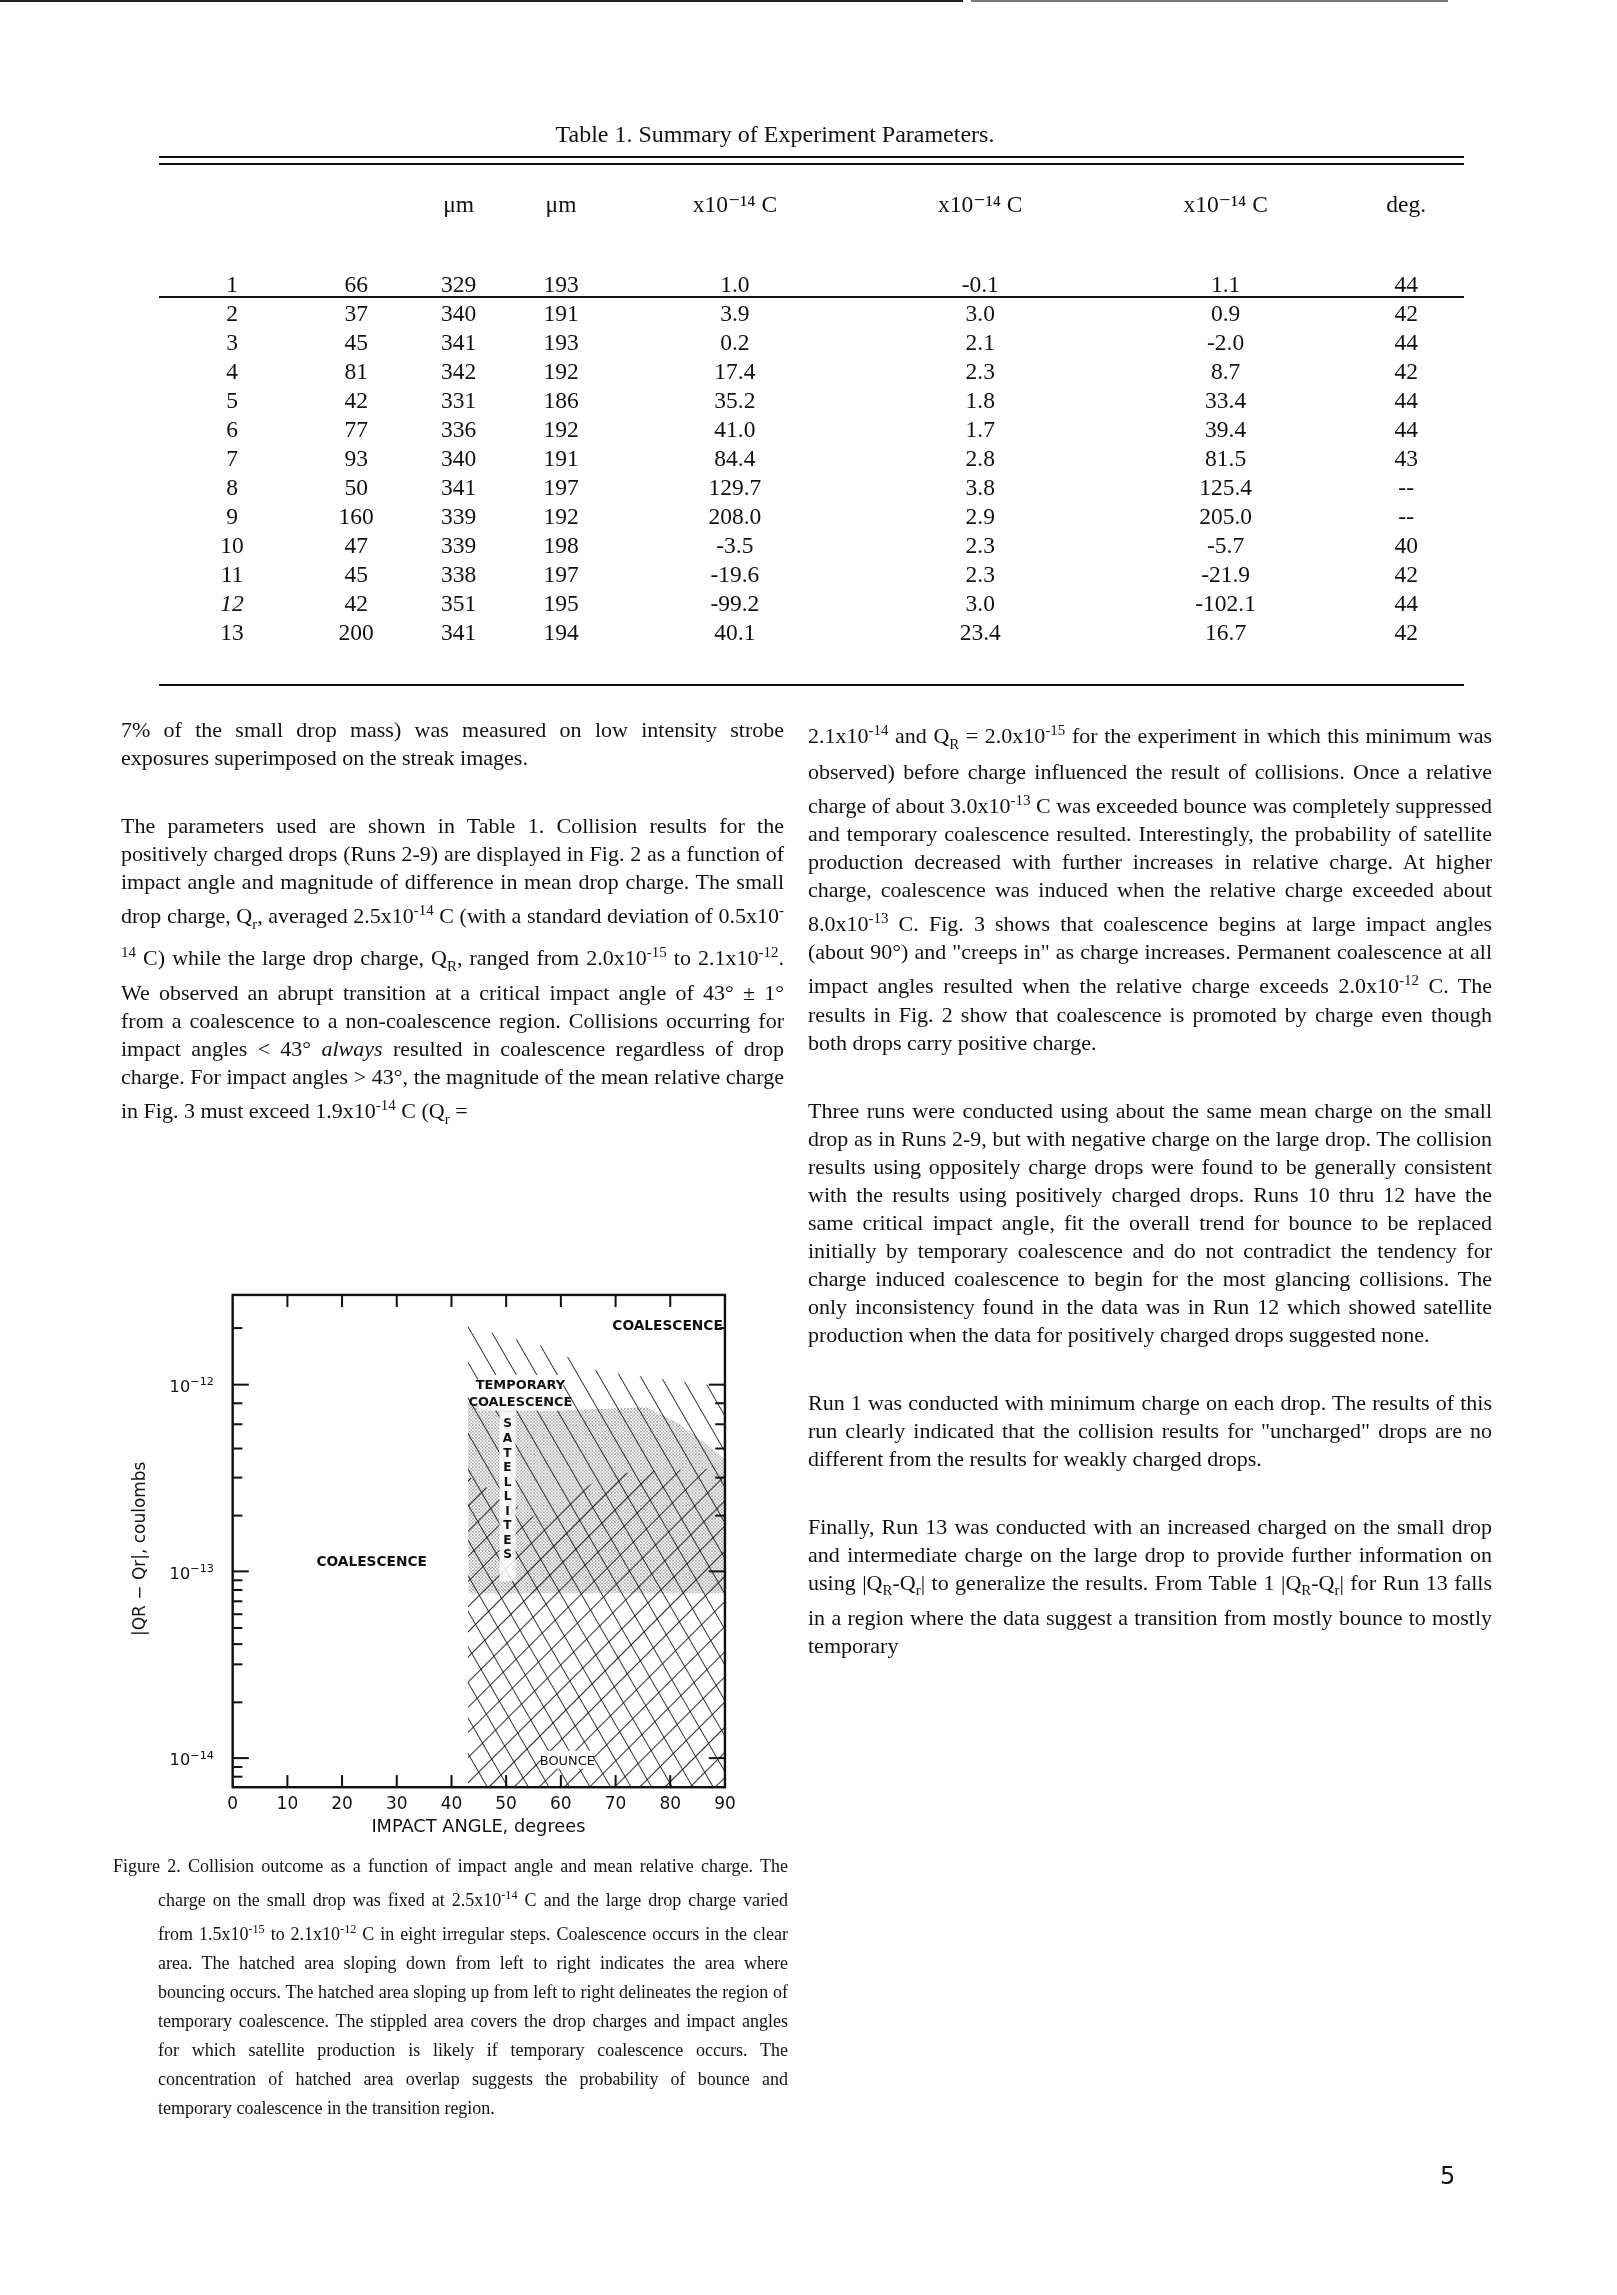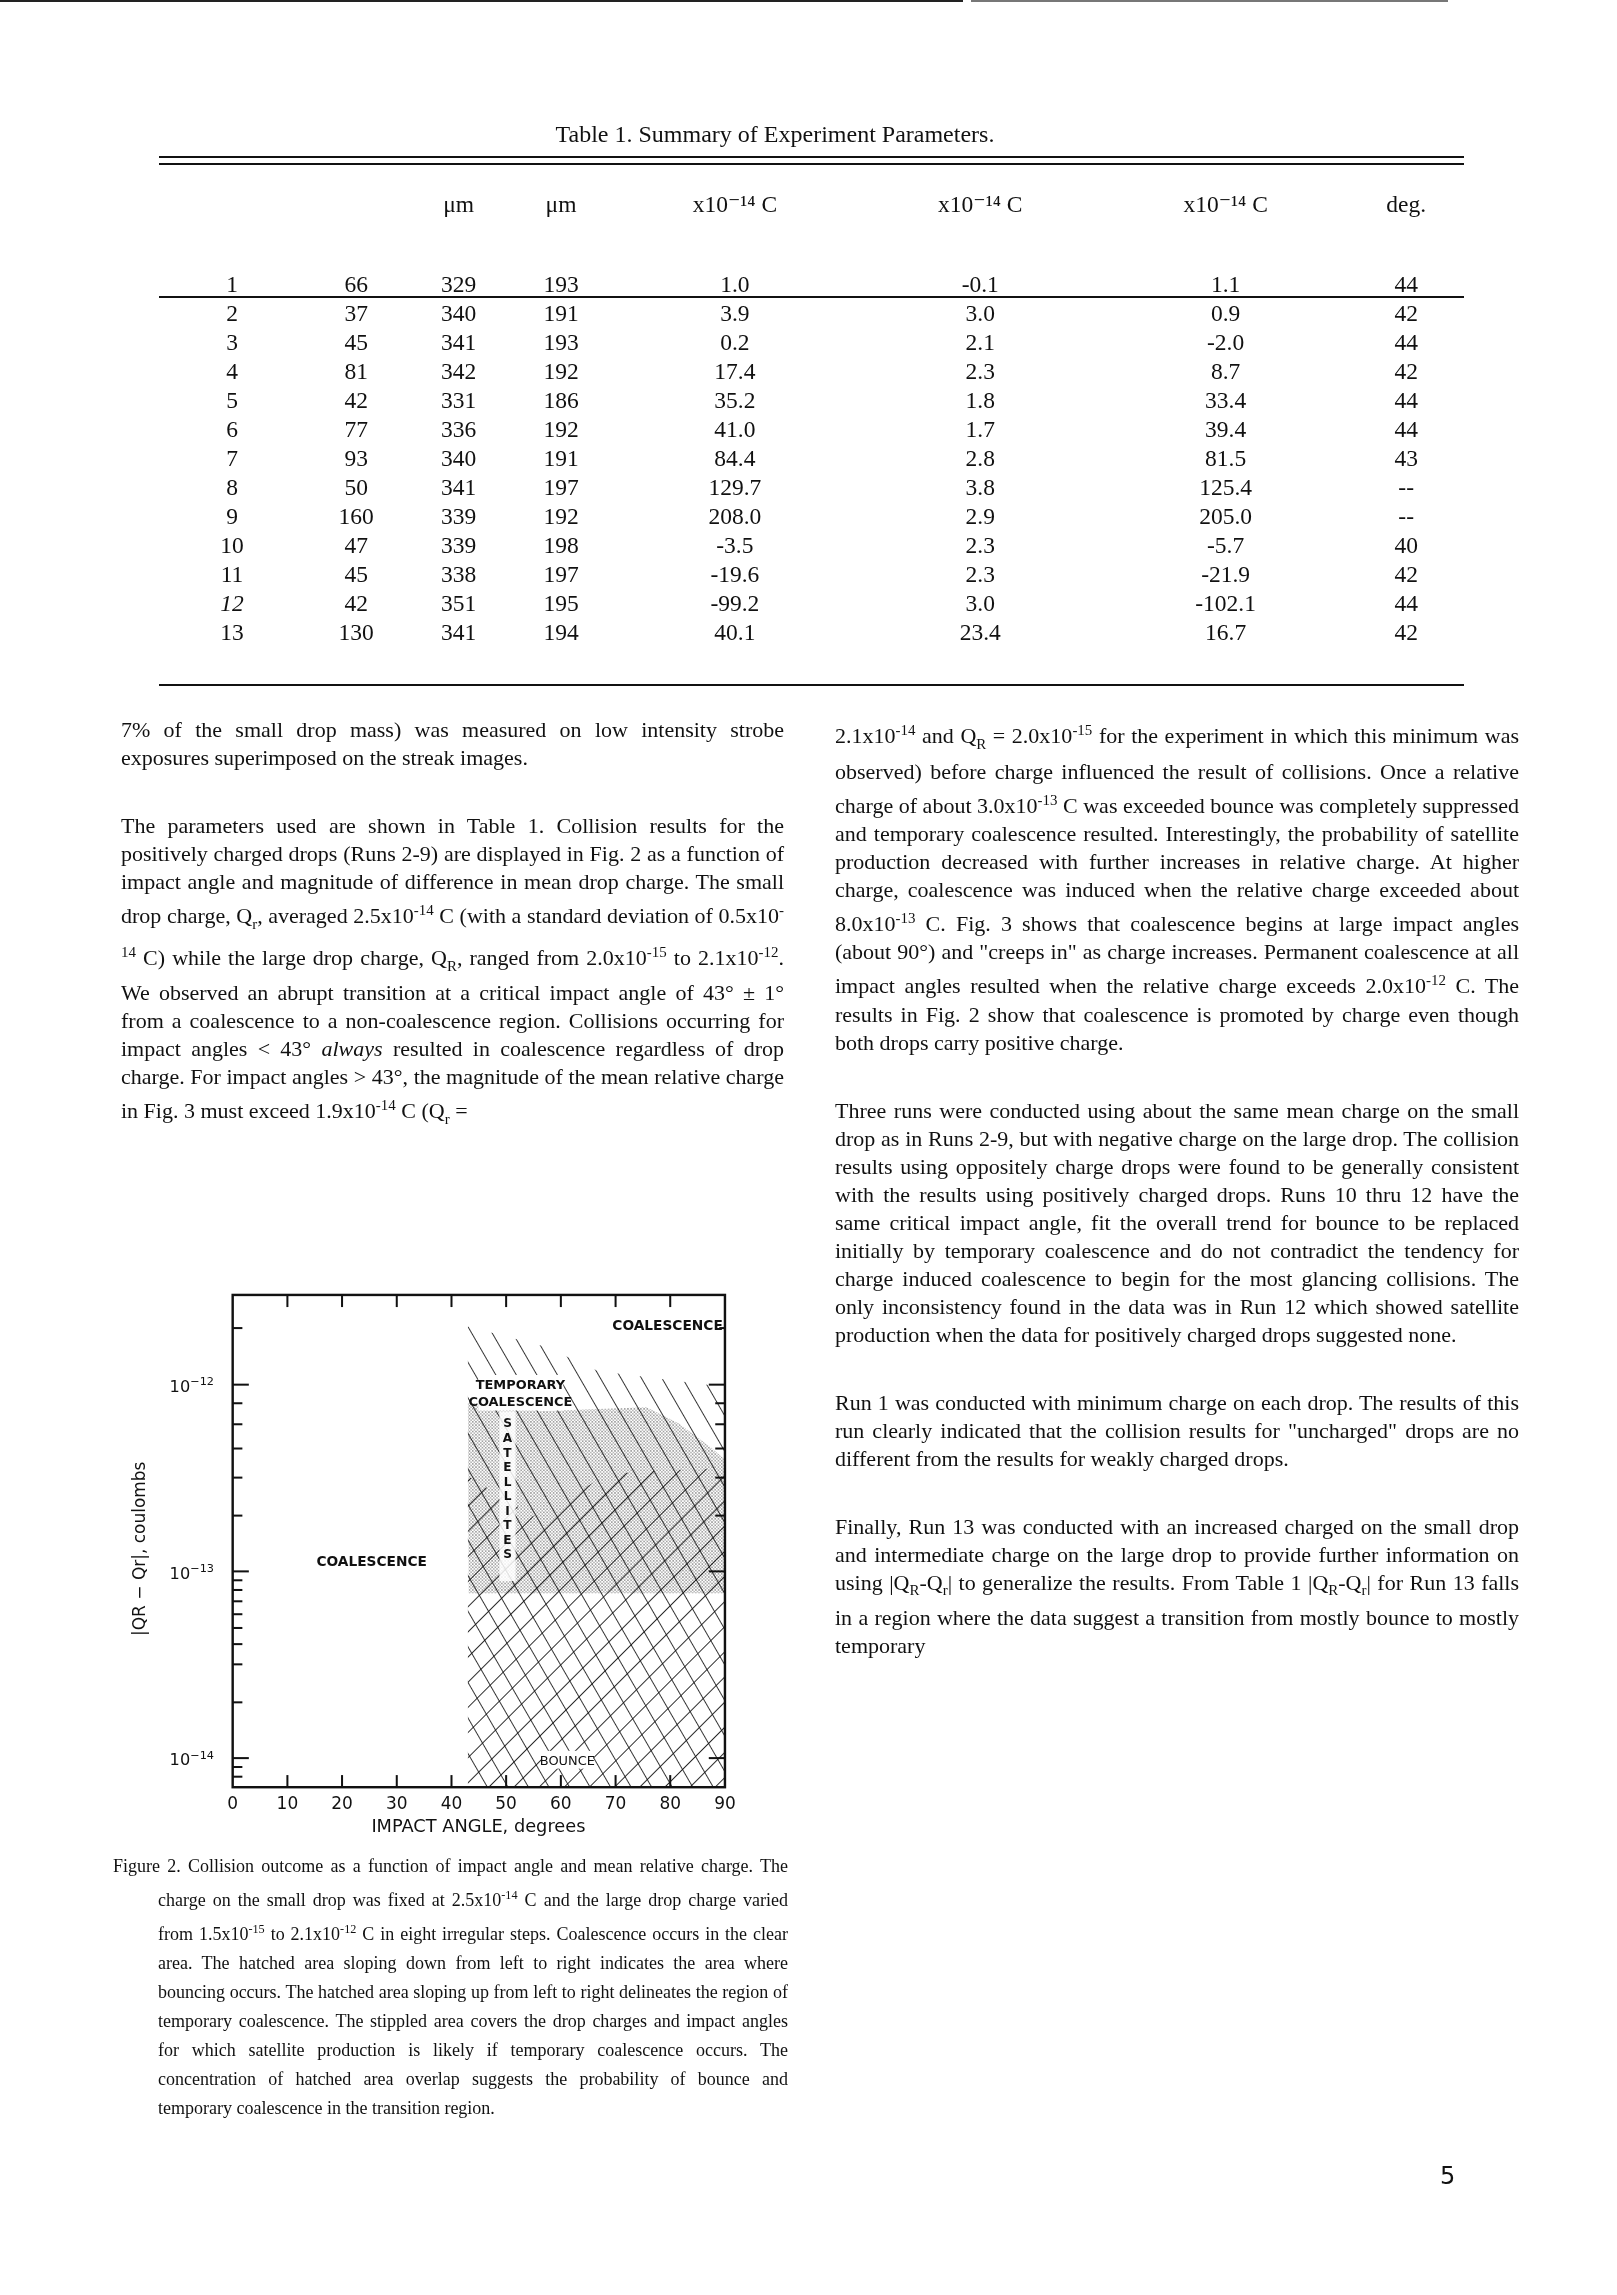--- a/index.html
+++ b/index.html
@@ -10,21 +10,21 @@
   .caption-title { position:absolute; top:121px; left:0; width:1550px; text-align:center; font-size:24px; }
   .rule { position:absolute; left:159px; width:1305px; background:#111; }
   table.params { position:absolute; left:159px; top:182px; width:1305px; border-collapse:collapse; font-size:23.5px; }
   table.params th { font-weight:normal; height:44px; padding:0; vertical-align:middle; }
   table.params td { height:29px; padding:0; text-align:center; vertical-align:middle; }
   table.params .c0 { width:146px; }
   sub, sup { font-size:68%; }
   .col { position:absolute; font-size:22px; line-height:28px; text-align:justify; }
   .col p { margin:0 0 40px 0; }
   .left { left:121px; width:663px; }
-  .right { left:835px; width:684px; }
+  .right { left:808px; width:684px; }
   .figwrap { position:absolute; left:113px; top:1282px; width:671px; height:582px; }
   .figcap { position:absolute; left:113px; top:1852px; width:675px; font-size:18px; line-height:29px; text-align:justify; }
   .figcap .hang { padding-left:45px; text-indent:-45px; display:block; }
   .pagenum { position:absolute; left:1440px; top:2162px; font-family:"DejaVu Sans",sans-serif; font-size:24px; }
   svg text { font-family:"DejaVu Sans","Liberation Sans",sans-serif; font-weight:bold; fill:#111; }
 </style>
 </head>
 <body>
 
 <div class="topline"></div>
@@ -168,21 +168,21 @@
         <td>42</td>
         <td>351</td>
         <td>195</td>
         <td>-99.2</td>
         <td>3.0</td>
         <td>-102.1</td>
         <td>44</td>
       </tr>
       <tr>
         <td style="text-align: center; width: 146px;">13</td>
-        <td>130</td>
+        <td>200</td>
         <td>341</td>
         <td>194</td>
         <td>40.1</td>
         <td>23.4</td>
         <td>16.7</td>
         <td>42</td>
       </tr>
     </tbody>
 </table>
 

